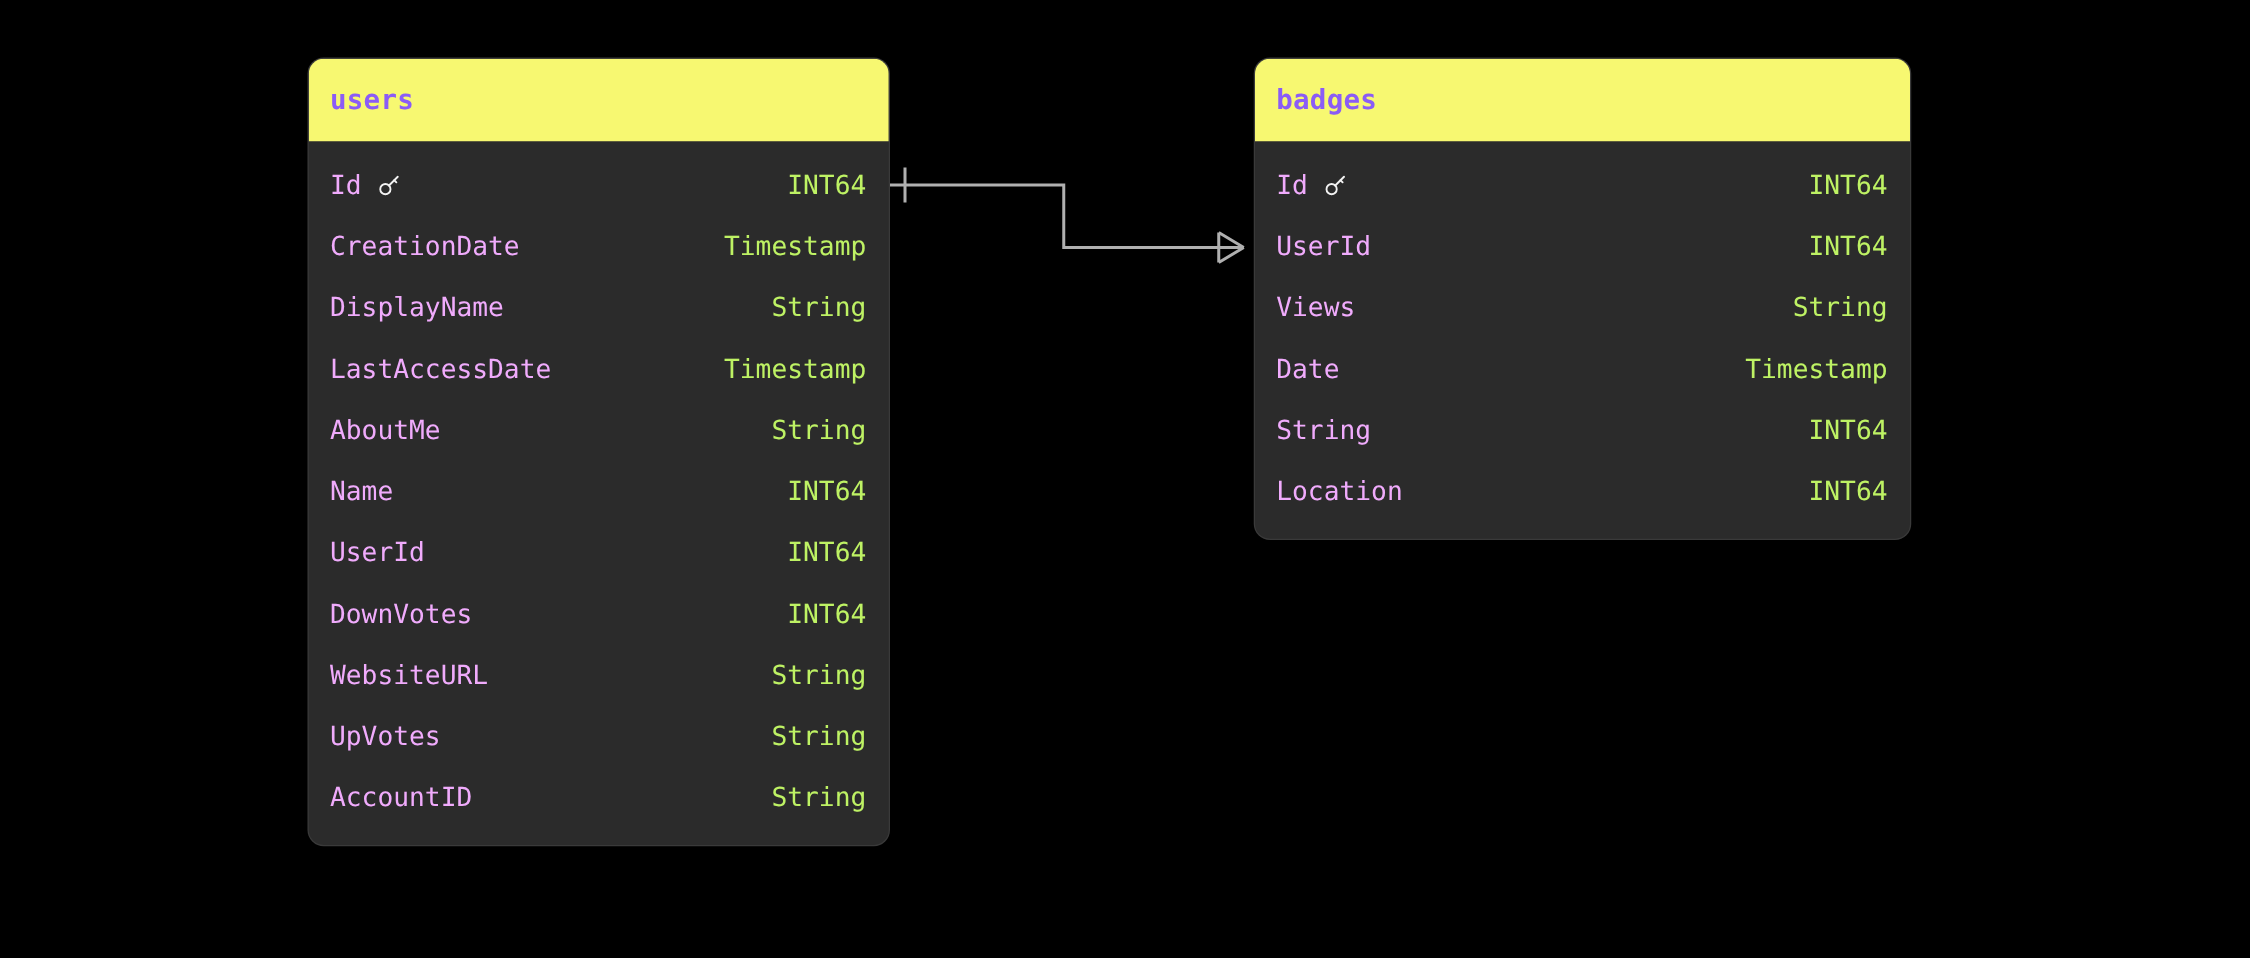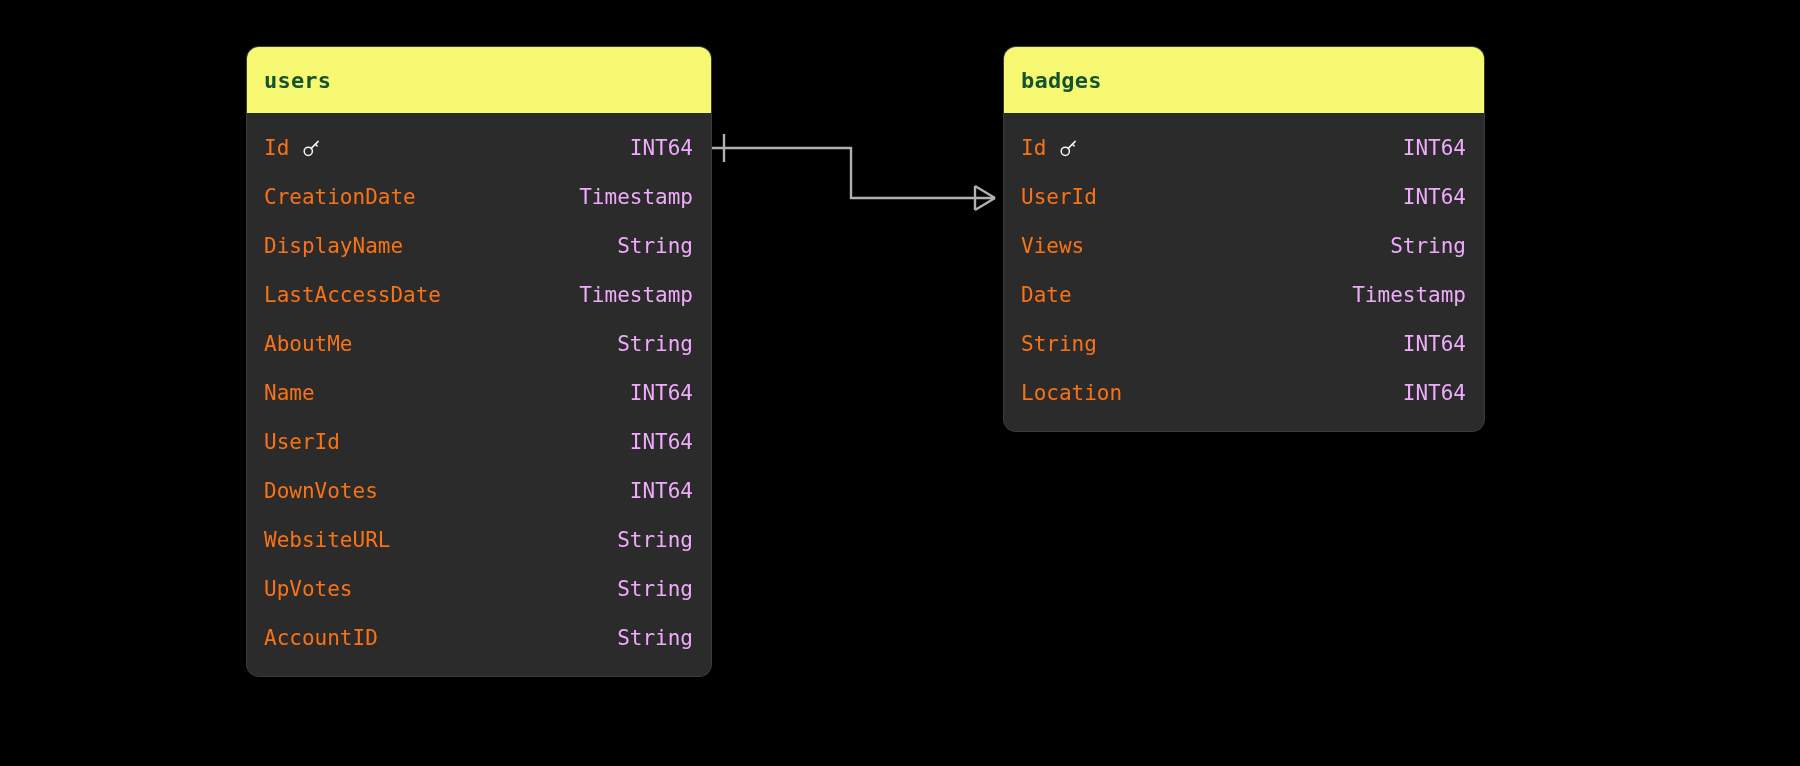--- a/index.html
+++ b/index.html
@@ -29,21 +29,21 @@
     position: absolute;
     border-radius: 12px;
     background: #2b2b2b;
     overflow: hidden;
     box-shadow: 0 0 0 1px #3a3a3a;
     z-index: 3;
   }
 
   .entity-header {
     background: #f7f871;
-    color: #14532d;
+    color: #8b5cf6;
     font-family: "DejaVu Sans Mono", "Liberation Mono", monospace;
     font-weight: bold;
     font-size: 22px;
     letter-spacing: 0.2px;
     padding: 14px 0 14px 17px;
     height: 66px;
     display: flex;
     align-items: center;
   }
 
@@ -53,46 +53,46 @@
 
   .field-row {
     display: flex;
     align-items: center;
     justify-content: space-between;
     height: 49px;
     padding: 0 18px 0 17px;
   }
 
   .field-name {
-    color: #f97316;
+    color: #f0abfc;
     font-size: 21px;
     white-space: nowrap;
     display: flex;
     align-items: center;
     gap: 13px;
   }
 
   .field-type {
-    color: #f0abfc;
+    color: #bef264;
     font-size: 21px;
     white-space: nowrap;
   }
 
   .key-icon {
     display: inline-block;
     width: 19px;
     height: 19px;
     position: relative;
     top: 1px;
   }
   .key-icon svg { display: block; }
 
   
   #users-entity  { left: 247px; top: 47px;  width: 464px; }
-  #badges-entity { left: 1004px; top: 47px; width: 480px; }
+  #badges-entity { left: 1004px; top: 47px; width: 524px; }
 
   
   #relationship-connector {
     position: absolute;
     left: 0;
     top: 0;
     width: 1800px;
     height: 766px;
     z-index: 2;
     pointer-events: none;

